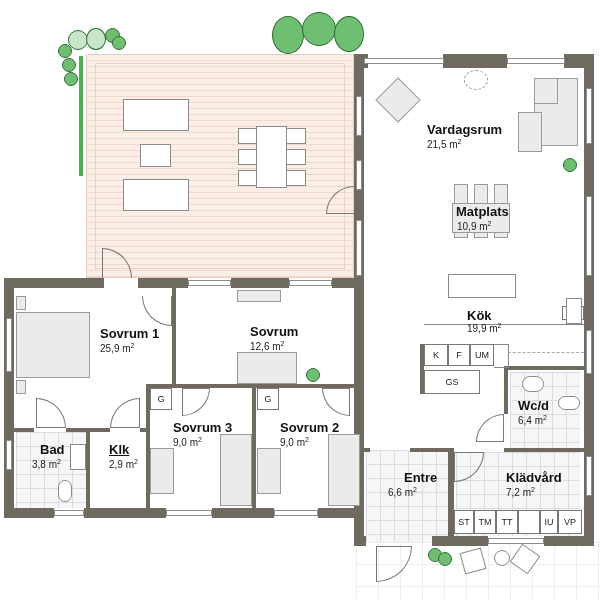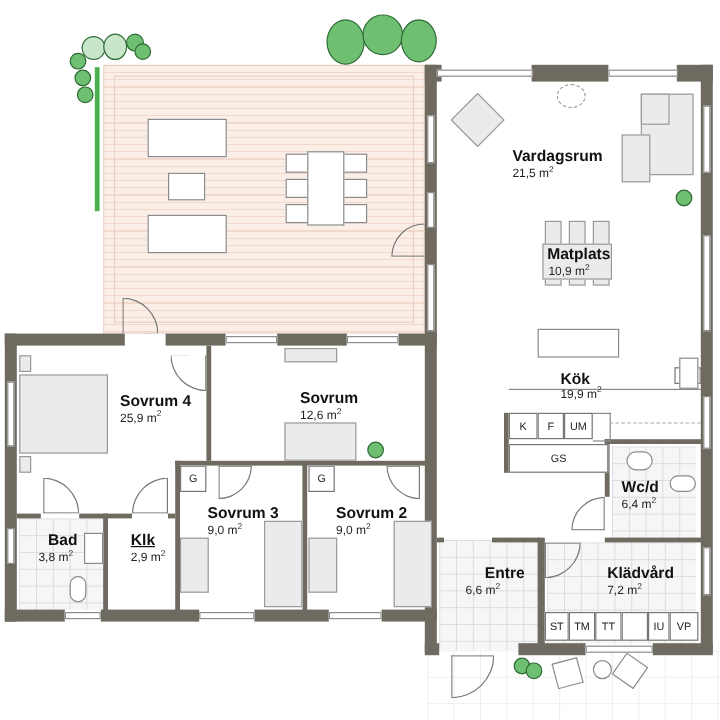--- a/index.html
+++ b/index.html
@@ -136,21 +136,21 @@
 
   <div class="furn-w abs" style="left:448px;top:274px;width:68px;height:24px;"></div>
   <div class="cab" style="left:562px;top:274px;width:22px;height:14px;margin-top:32px;">DM</div>
   <div class="furn-w abs" style="left:566px;top:298px;width:16px;height:26px;"></div>
   <div class="abs" style="left:424px;top:324px;width:160px;height:20px;border-top:1px solid #888;"></div>
   <div class="cab" style="left:424px;top:344px;width:24px;height:22px;">K</div>
   <div class="cab" style="left:448px;top:344px;width:22px;height:22px;">F</div>
   <div class="cab" style="left:470px;top:344px;width:24px;height:22px;">UM</div>
   <div class="abs" style="left:494px;top:344px;width:14px;height:22px;border:1px solid #888;border-left:none;"></div>
   <div class="abs" style="left:508px;top:352px;width:76px;border-top:1px dashed #aaa;"></div>
-  <div class="cab" style="left:424px;top:370px;width:83px;height:24px;text-align:right;">GS</div>
+  <div class="cab" style="left:424px;top:370px;width:56px;height:24px;text-align:right;">GS</div>
 
   <div class="furn abs" style="left:16px;top:312px;width:74px;height:66px;"></div>
   <div class="furn abs" style="left:16px;top:296px;width:10px;height:14px;"></div>
   <div class="furn abs" style="left:16px;top:380px;width:10px;height:14px;"></div>
 
   <div class="furn abs" style="left:237px;top:290px;width:44px;height:12px;"></div>
   <div class="furn abs" style="left:237px;top:352px;width:60px;height:32px;"></div>
   <div class="tree" style="left:306px;top:368px;width:14px;height:14px;"></div>
 
   <div class="cab" style="left:150px;top:388px;width:22px;height:22px;">G</div>
@@ -190,21 +190,21 @@
   <div class="door" style="left:476px;top:414px;width:28px;height:28px;border-radius:28px 0 0 0;"></div>
   <div class="door" style="left:454px;top:452px;width:30px;height:30px;border-radius:0 0 30px 0;"></div>
   <div class="door" style="left:376px;top:546px;width:36px;height:36px;border-radius:0 0 36px 0;"></div>
 
   <div class="room-label" style="left:427px;top:122px;">Vardagsrum</div>
   <div class="room-area" style="left:427px;top:138px;"><span>21,5 m</span><sup>2</sup></div>
 
   <div class="room-label" style="left:467px;top:308px;">Kök</div>
   <div class="room-area" style="left:467px;top:322px;"><span>19,9 m</span><sup>2</sup></div>
 
-  <div class="room-label" style="left:100px;top:326px;">Sovrum 4</div>
+  <div class="room-label" style="left:100px;top:326px;">Sovrum 1</div>
   <div class="room-area" style="left:100px;top:342px;"><span>25,9 m</span><sup>2</sup></div>
 
   <div class="room-label" style="left:250px;top:324px;">Sovrum</div>
   <div class="room-area" style="left:250px;top:340px;"><span>12,6 m</span><sup>2</sup></div>
 
   <div class="room-label" style="left:173px;top:420px;">Sovrum 3</div>
   <div class="room-area" style="left:173px;top:436px;"><span>9,0 m</span><sup>2</sup></div>
 
   <div class="room-label" style="left:280px;top:420px;">Sovrum 2</div>
   <div class="room-area" style="left:280px;top:436px;"><span>9,0 m</span><sup>2</sup></div>

